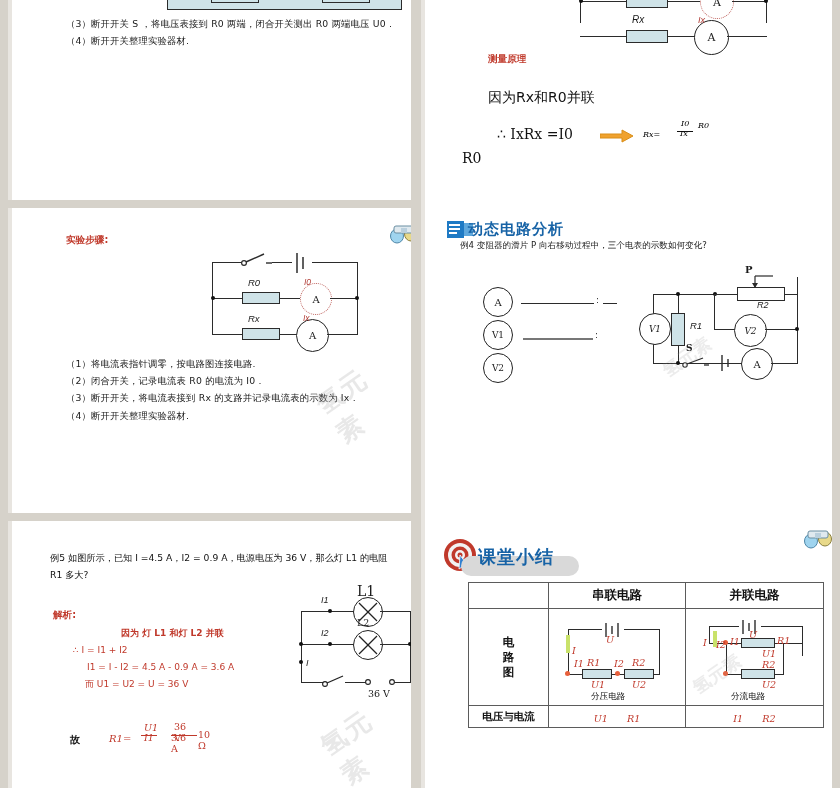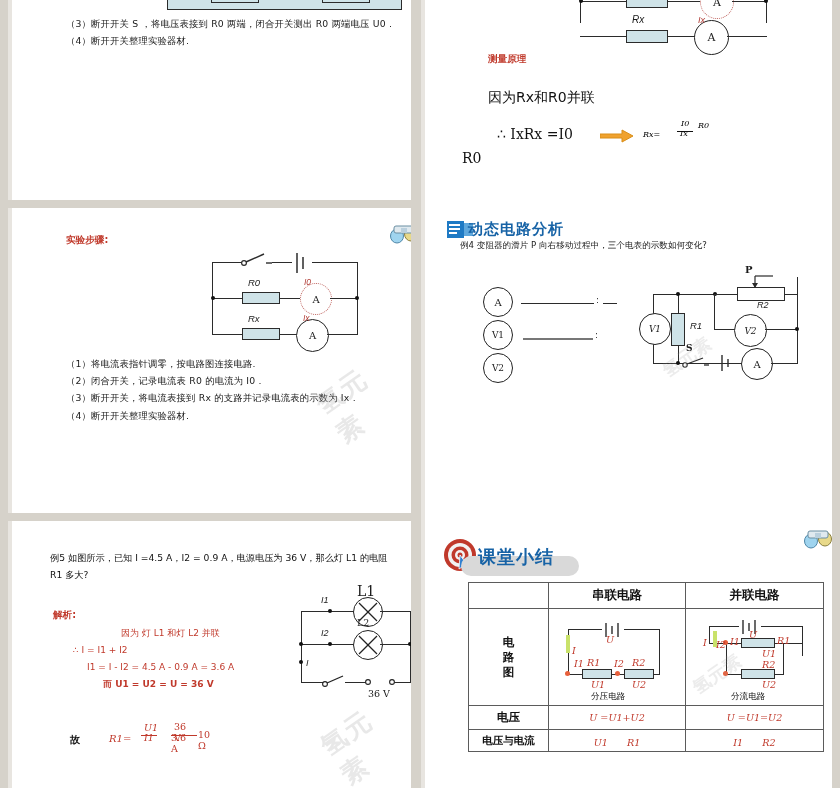--- a/index.html
+++ b/index.html
@@ -302,24 +302,24 @@
 
   <div class="slide" id="s5">
     <div class="lbar"></div>
     <div class="slide-inner">
 
       <div class="zh" style="position:absolute;left:28px;top:22px;width:340px;font-size:9.2px;color:#111;line-height:17px;">例5 如图所示，已知 I =4.5 A，I2 = 0.9 A，电源电压为 36 V，那么灯 L1 的电阻 R1 多大?</div>
 
       <div class="redhead zh" style="position:absolute;left:31px;top:82px;">解析:</div>
 
       <div style="position:absolute;left:55px;top:98px;color:#c0392b;font-size:9px;line-height:17px;">
-        <div class="zh" style="font-weight:normal;padding-left:44px;">因为 灯 L1 和灯 L2 并联</div>
+        <div class="zh" style="font-weight:bold;padding-left:44px;">因为 灯 L1 和灯 L2 并联</div>
         <div class="zh" style="margin-left:-4px;">∴ I = I1 + I2</div>
         <div class="zh" style="margin-left:10px;">I1 = I - I2 = 4.5 A - 0.9 A = 3.6 A</div>
-        <div class="zh" style="margin-left:26px;font-weight:bold;">而 U1 = U2 = U = 36 V</div>
+        <div class="zh" style="margin-left:8px;">而 U1 = U2 = U = 36 V</div>
       </div>
 
       <div style="position:absolute;left:48px;top:196px;">
         <span class="zh" style="position:absolute;left:0;top:10px;font-size:10px;color:#111;font-weight:bold;">故</span>
         <span class="serif" style="position:absolute;left:39px;top:10px;font-size:10px;font-style:italic;color:#c0392b;">R1=</span>
         <span class="serif" style="position:absolute;left:74px;top:-1px;font-size:9.5px;font-style:italic;color:#c0392b;">U1</span>
         <span style="position:absolute;left:71px;top:12px;width:16px;height:1px;background:#c0392b;"></span>
         <span class="serif" style="position:absolute;left:74px;top:9px;font-size:9.5px;font-style:italic;color:#c0392b;">I1</span>
         <span class="serif" style="position:absolute;left:104px;top:-2px;font-size:9.5px;color:#c0392b;">36 V</span>
         <span style="position:absolute;left:101px;top:12px;width:26px;height:1px;background:#c0392b;"></span>
@@ -488,25 +488,20 @@
                 <span class="formula" style="position:absolute;left:90px;top:18px;">R1</span>
                 <span class="formula" style="position:absolute;left:75px;top:31px;">U1</span>
                 <span class="formula" style="position:absolute;left:75px;top:42px;">R2</span>
                 <span class="formula" style="position:absolute;left:75px;top:62px;">U2</span>
                 <span class="cap zh" style="position:absolute;left:44px;top:74px;">分流电路</span>
               </div>
             </td>
           </tr>
 
           <tr>
-            <td class="rowlab" style="padding:4px 0;">电压</td>
-            <td class="formula">U =U1+U2</td>
-            <td class="formula">U =U1=U2</td>
-          </tr>
-          <tr>
             <td class="rowlab" style="padding:3px 0;font-size:10.5px;">电压与电流</td>
             <td>
               <span class="formula" style="margin-right:14px;">U1</span>
               <span class="formula">R1</span>
             </td>
             <td>
               <span class="formula" style="margin-right:14px;">I1</span>
               <span class="formula">R2</span>
             </td>
           </tr>

